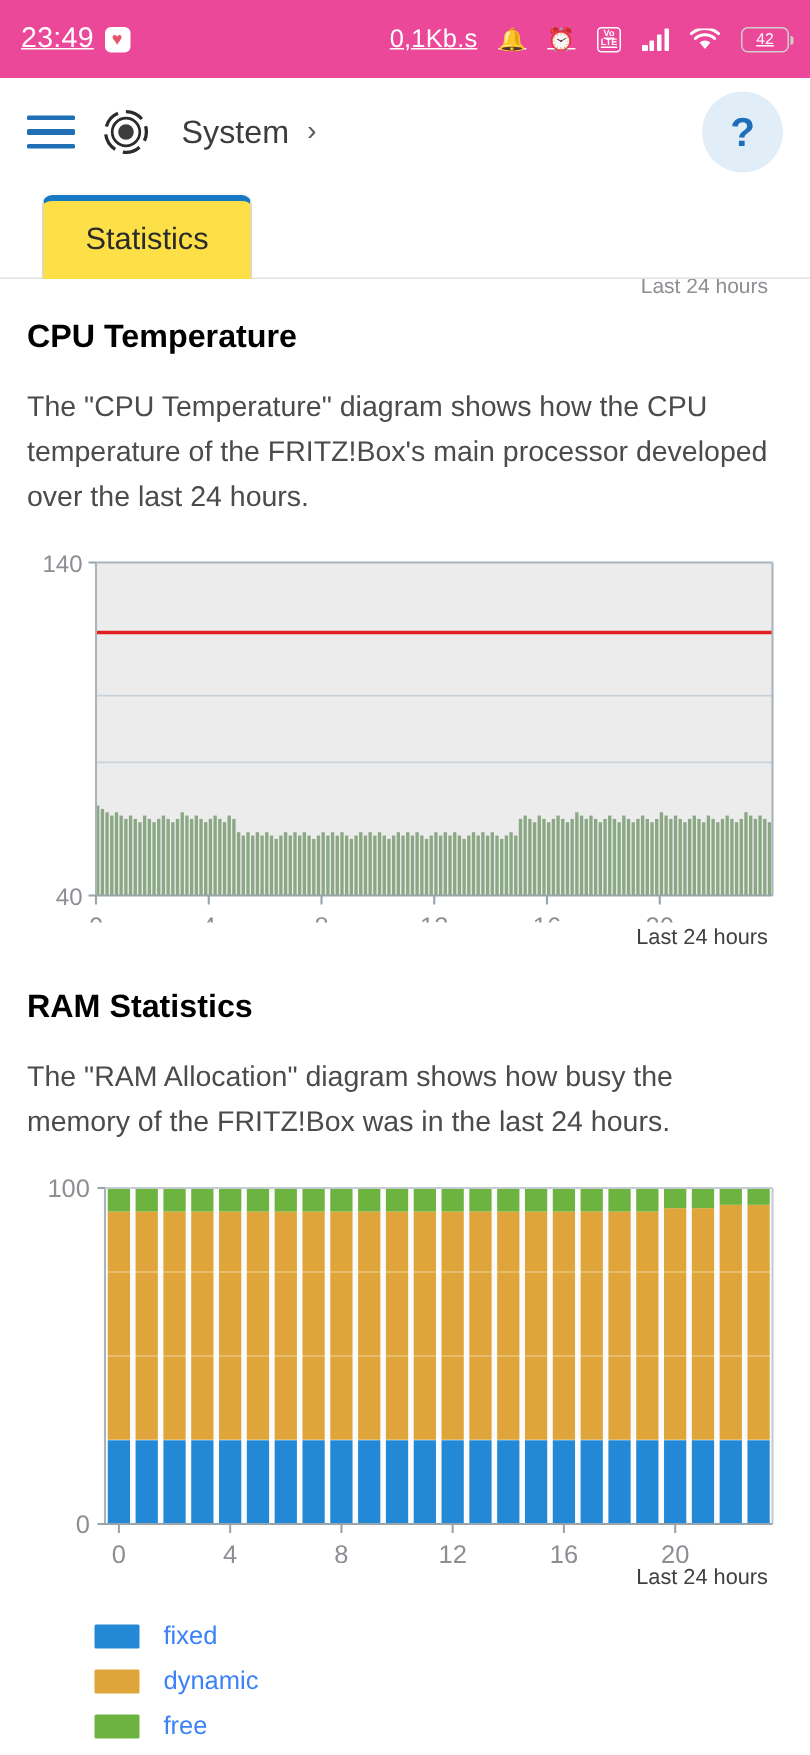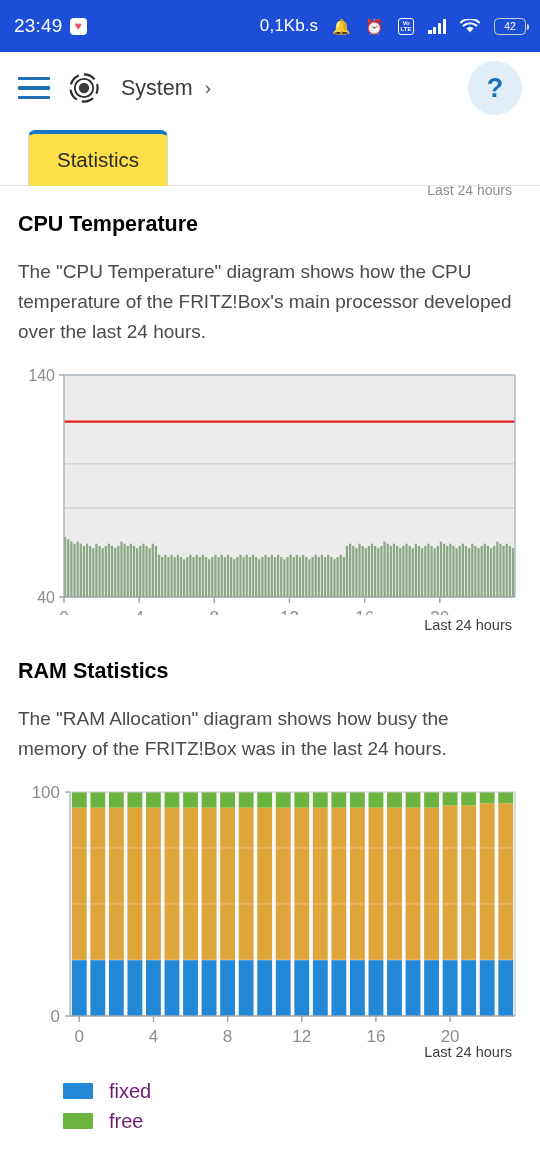--- a/index.html
+++ b/index.html
@@ -7,25 +7,26 @@
     width: 540px;
     height: 1170px;
     overflow: hidden;
     background: #ffffff;
     font-family: "Liberation Sans", sans-serif;
   }
 
   
   .statusbar {
     height: 52px;
-    background: #1d4ed8;
+    background: #ec4899;
     color: #ffffff;
     display: flex;
     align-items: center;
     padding: 0 14px;
+    text-decoration: underline;
   }
   .sb-left { display: flex; align-items: center; gap: 7px; }
   .sb-time { font-size: 19px; letter-spacing: .2px; }
   .sb-heart {
     width: 17px; height: 17px; border-radius: 4px;
     background: #ffffff; position: relative;
   }
   .sb-heart::before {
     content: "\2665";
     position: absolute; left: 50%; top: 50%;
@@ -153,21 +154,21 @@
     padding-right: 10px; margin-top: 2px;
   }
 
   
   .legend { margin-top: 16px; padding-left: 45px; }
   .legend-row {
     display: flex; align-items: center; gap: 16px;
     height: 30px;
   }
   .swatch { width: 30px; height: 16px; flex: none; border-radius: 1px; }
-  .legend-label { font-size: 20px; color: #701a75; }
+  .legend-label { font-size: 17px; color: #3b82f6; }
 </style>
 </head>
 <body>
 
 <div class="statusbar">
   <div class="sb-left">
     <span class="sb-time">23:49</span>
     <span class="sb-heart"></span>
   </div>
   <div class="sb-right">
@@ -508,17 +509,21 @@
     </div>
     <div class="caption">Last 24 hours</div>
   </div>
 
   <div class="legend">
     <div class="legend-row">
       <span class="swatch" id="sw0" style="background: rgb(35, 137, 214);"></span>
       <span class="legend-label">fixed</span>
     </div>
     <div class="legend-row">
+      <span class="swatch" id="sw1" style="background: rgb(223, 165, 58);"></span>
+      <span class="legend-label">dynamic</span>
+    </div>
+    <div class="legend-row">
       <span class="swatch" id="sw2" style="background: rgb(108, 179, 63);"></span>
       <span class="legend-label">free</span>
     </div>
   </div>
 </div>
 
 </body></html>

